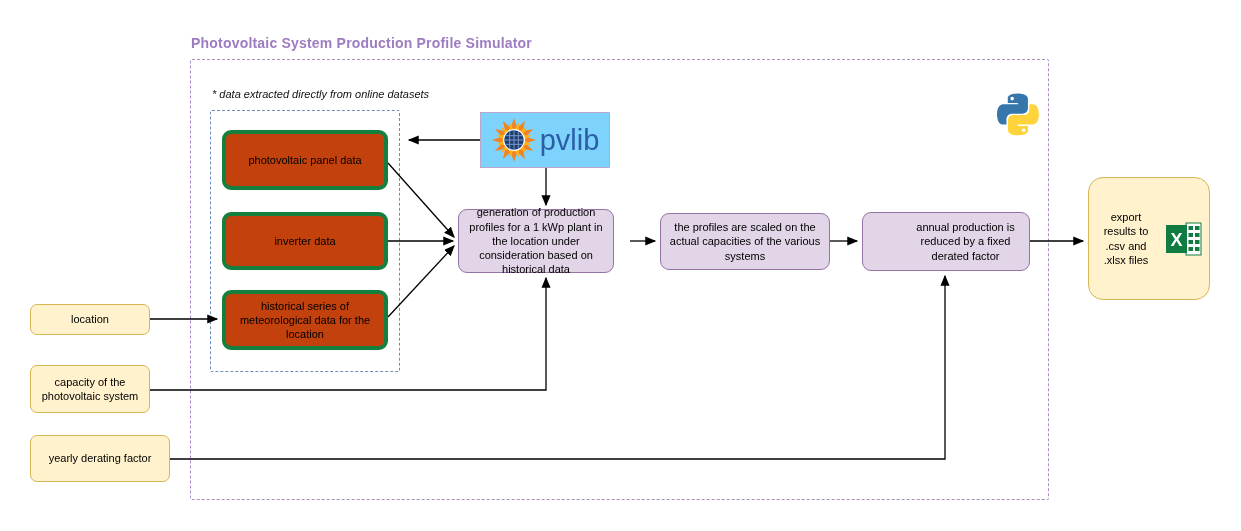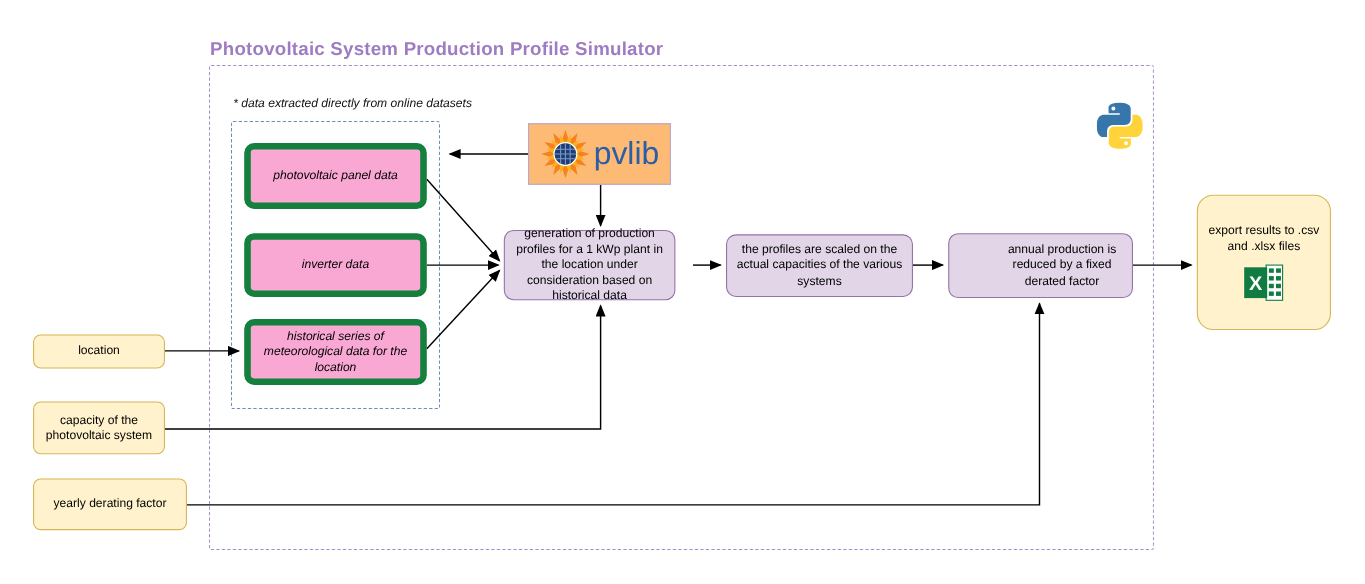--- a/index.html
+++ b/index.html
@@ -2,56 +2,56 @@
 <html><head>
 <meta charset="utf-8">
 <style>
   html,body{margin:0;padding:0;background:#ffffff;}
   #canvas{
     position:relative;width:1241px;height:531px;background:#ffffff;overflow:hidden;
     font-family:"Liberation Sans", sans-serif;color:#000;
   }
   .abs{position:absolute;box-sizing:border-box;}
   #title{
-    left:191px;top:35px;font-size:17px;font-weight:bold;color:#9e7cc1;
+    left:191px;top:35px;font-size:14px;font-weight:bold;color:#9e7cc1;
     letter-spacing:.2px;white-space:nowrap;
   }
   #outer-boundary{
     left:190px;top:59px;width:859px;height:441px;
     border:1px dashed #a98cc9;border-radius:2px;
   }
   #note{
     left:212px;top:88px;font-size:11px;font-style:italic;color:#111;white-space:nowrap;
   }
   #datasets-group{
     left:210px;top:110px;width:190px;height:262px;
     border:1px dashed #6c8ebf;border-radius:2px;
   }
   .node{
     display:flex;align-items:center;justify-content:center;text-align:center;
     font-size:11px;line-height:1.3;padding:3px 6px;
   }
-  .node-blue{background:#f9a8d4;border:6px solid #15803d;border-radius:9px;font-style:italic;}
+  .node-blue{background:#c2410c;border:4px solid #15803d;border-radius:9px;}
   .node-purple{background:#e1d5e7;border:1px solid #9673a6;border-radius:9px;}
   .node-yellow{background:#fff2cc;border:1px solid #d6b656;border-radius:7px;}
   #node-panel-data{left:222px;top:130px;width:166px;height:60px;}
   #node-inverter-data{left:222px;top:212px;width:166px;height:58px;}
   #node-historical-data{left:222px;top:290px;width:166px;height:60px;}
   #node-generation{left:458px;top:209px;width:156px;height:64px;padding:3px 2px;}
   #node-scaling{left:660px;top:213px;width:170px;height:57px;}
   #node-derating{left:862px;top:212px;width:168px;height:59px;padding-left:45px;}
   #node-export{
     left:1088px;top:177px;width:122px;height:123px;border-radius:15px;
-    flex-direction:column;gap:9px;
+    flex-direction:row;gap:9px;
   }
   #node-input-location{left:30px;top:304px;width:120px;height:31px;}
   #node-input-capacity{left:30px;top:365px;width:120px;height:48px;}
   #node-input-derating{left:30px;top:435px;width:140px;height:47px;}
   #pvlib-box{
-    left:480px;top:112px;width:130px;height:56px;background:#fdba74;
+    left:480px;top:112px;width:130px;height:56px;background:#7dd3fc;
     border:1px solid #b9a7cf;display:flex;align-items:center;justify-content:center;gap:3px;
   }
   #pvlib-wordmark{font-size:29px;color:#2b5ea7;letter-spacing:0px;}
   #python-logo{left:997px;top:93px;width:42px;height:43px;}
   svg{display:block;}
   #arrows{left:0;top:0;width:1241px;height:531px;pointer-events:none;}
 </style>
 </head>
 <body>
 

